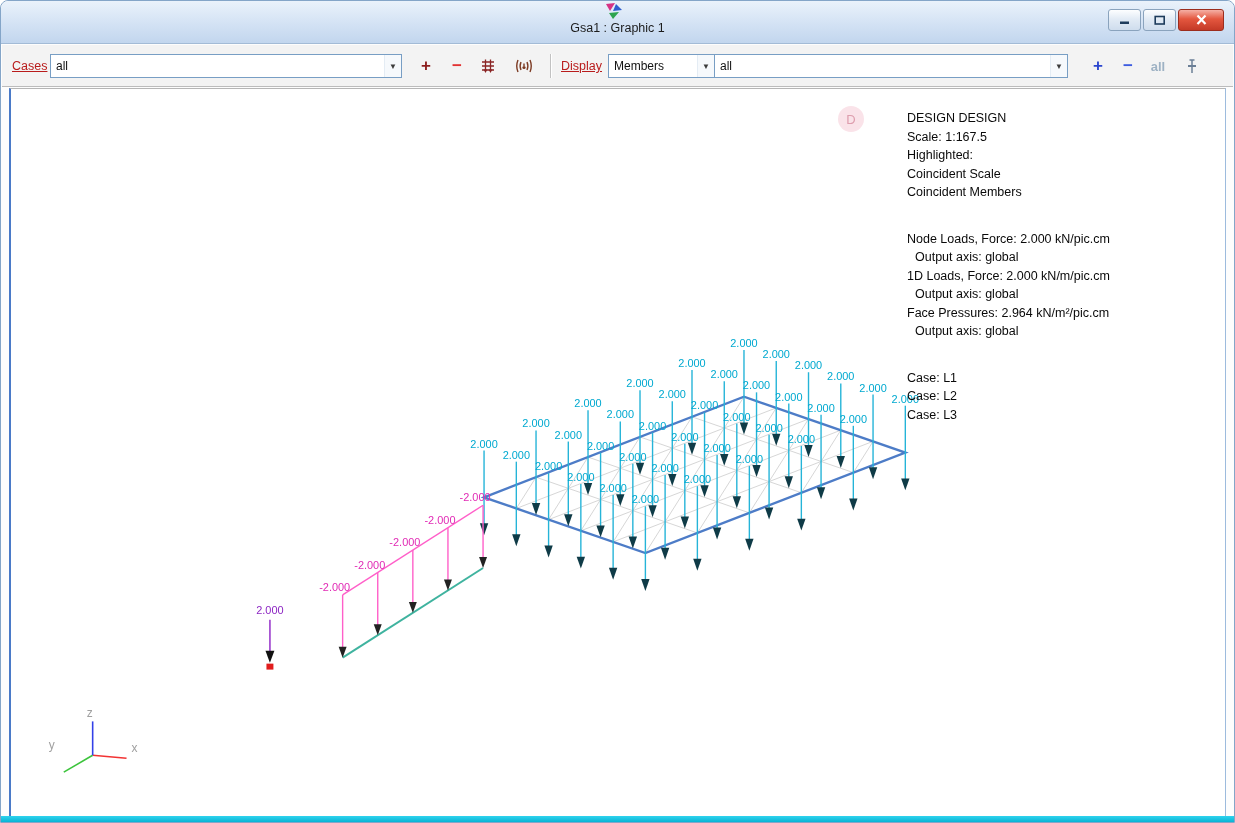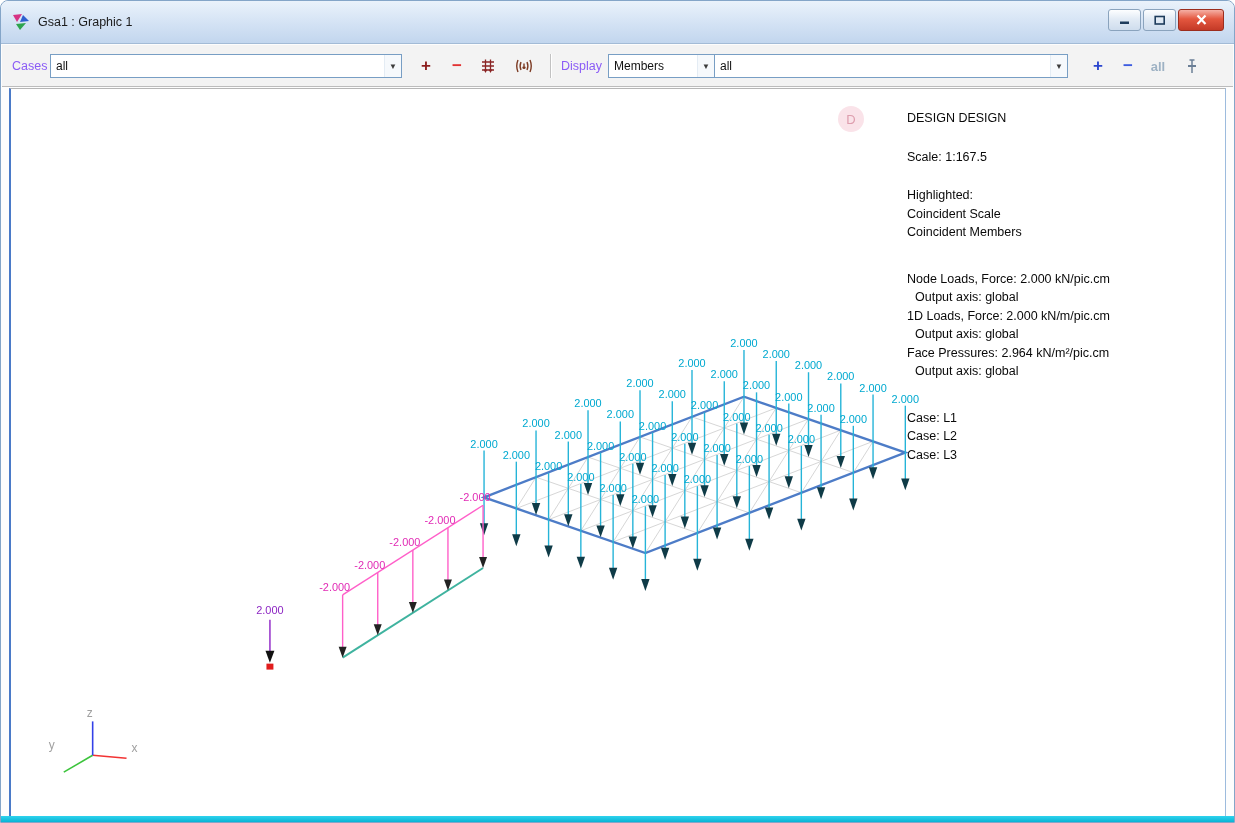--- a/index.html
+++ b/index.html
@@ -5,49 +5,49 @@
   *{margin:0;padding:0;box-sizing:border-box;}
   html,body{width:1235px;height:823px;}
   body{background:#ffffff;font-family:"Liberation Sans",sans-serif;position:relative;overflow:hidden;}
 
   .window{position:absolute;inset:0;border:1px solid #84a5c8;border-radius:8px 8px 0 0;background:#fdfdfd;overflow:hidden;}
 
   
   .titlebar{position:absolute;top:0;left:0;right:0;height:43px;
     background:linear-gradient(#eaf2fb,#d3e2f4 55%,#c2d6ee);
     border-bottom:1px solid #a3bbd6;border-radius:7px 7px 0 0;
-    display:flex;align-items:center;padding:0 10px;}
+    display:flex;align-items:center;padding:0 10px;flex-direction:column;}
   .app-icon{width:20px;height:20px;margin-right:7px;flex:0 0 auto;}
   .title{font-size:12.5px;color:#1c1c1c;}
   .caption-buttons{position:absolute;top:8px;right:10px;display:flex;gap:2px;}
   .cap{height:22px;border:1px solid #8aa3bd;border-radius:3px;display:flex;align-items:center;justify-content:center;cursor:default;padding:0;}
   .cap.min,.cap.max{width:33px;background:linear-gradient(#fdfeff,#e2ebf5 45%,#cfdded);}
   .cap.close{width:46px;background:linear-gradient(#f5b0a5,#e4573f 45%,#c43a27);border-color:#9c2d1d;}
 
   
   .toolbar{position:absolute;top:44px;left:1px;right:1px;height:42px;background:#f3f3f3;border-bottom:1px solid #bcbcbc;}
-  .tb-label{position:absolute;top:0;height:42px;display:flex;align-items:center;font-size:12.5px;color:#8b5cf6;}
+  .tb-label{position:absolute;top:0;height:42px;display:flex;align-items:center;font-size:12.5px;color:#b91c1c;text-decoration:underline;}
   .combo{position:absolute;top:9px;height:24px;background:#fff;border:1px solid #789ec4;display:flex;align-items:center;font-size:12px;color:#111;padding-left:5px;}
   .combo .combo-text{flex:1;text-align:left;}
   .combo .combo-arrow{width:17px;align-self:stretch;display:flex;align-items:center;justify-content:center;color:#3c3c3c;font-size:8px;border-left:1px solid #e4ecf4;background:#f6f9fc;}
   .tb-btn{position:absolute;top:0;height:42px;width:28px;background:none;border:none;display:flex;align-items:center;justify-content:center;font-family:"Liberation Sans",sans-serif;font-weight:bold;font-size:17px;cursor:default;}
   .tb-btn.all-btn{font-size:13px;font-weight:bold;color:#9eb2c4;width:32px;}
   .tb-sep{position:absolute;top:9px;height:24px;width:1px;background:#c2c2c2;box-shadow:1px 0 0 #ffffff;}
 
   
   .canvas{position:absolute;top:87px;left:8px;right:8px;bottom:6px;background:#ffffff;
     border-top:1px solid #b6b6b6;border-left:2px solid #4a7ac8;border-right:1px solid #9dbbdd;overflow:hidden;}
   #scene{position:absolute;inset:0;width:100%;height:100%;}
   #scene text{font-family:"Liberation Sans",sans-serif;}
 
   .badge{position:absolute;left:827px;top:17px;width:26px;height:26px;border-radius:50%;
     background:#fae3e9;color:#de9eae;display:flex;align-items:center;justify-content:center;font-size:13px;}
 
   .anno{position:absolute;left:896px;top:20px;font-size:12.5px;color:#0a0a0a;line-height:18.5px;white-space:nowrap;}
-  .anno-line.sgap{margin-top:20px;}
+  .anno-line.sgap{margin-top:0;}
   .anno-line.gap{margin-top:28px;}
   .anno-line.indent{padding-left:8px;}
 
   .bottom-strip{position:absolute;left:0;right:0;bottom:0;height:6px;
     background:linear-gradient(#2ed3ee,#09b4d4);}
 </style>
 </head>
 <body>
 
 <div class="window">

